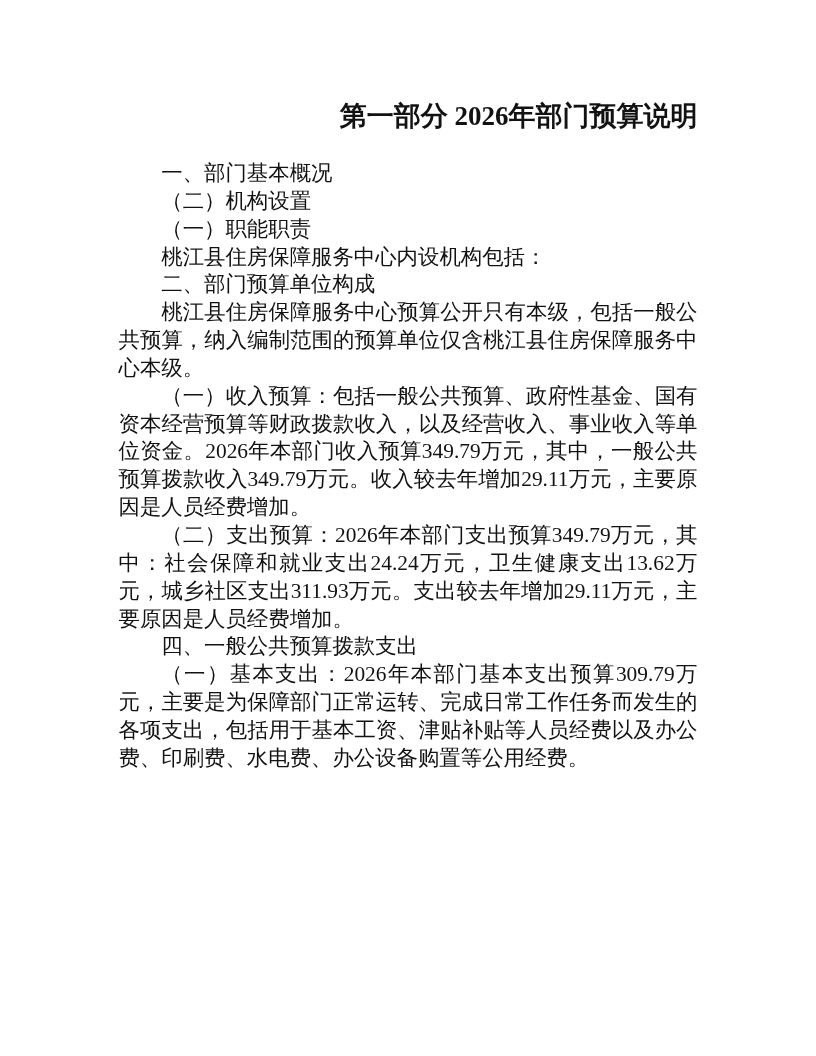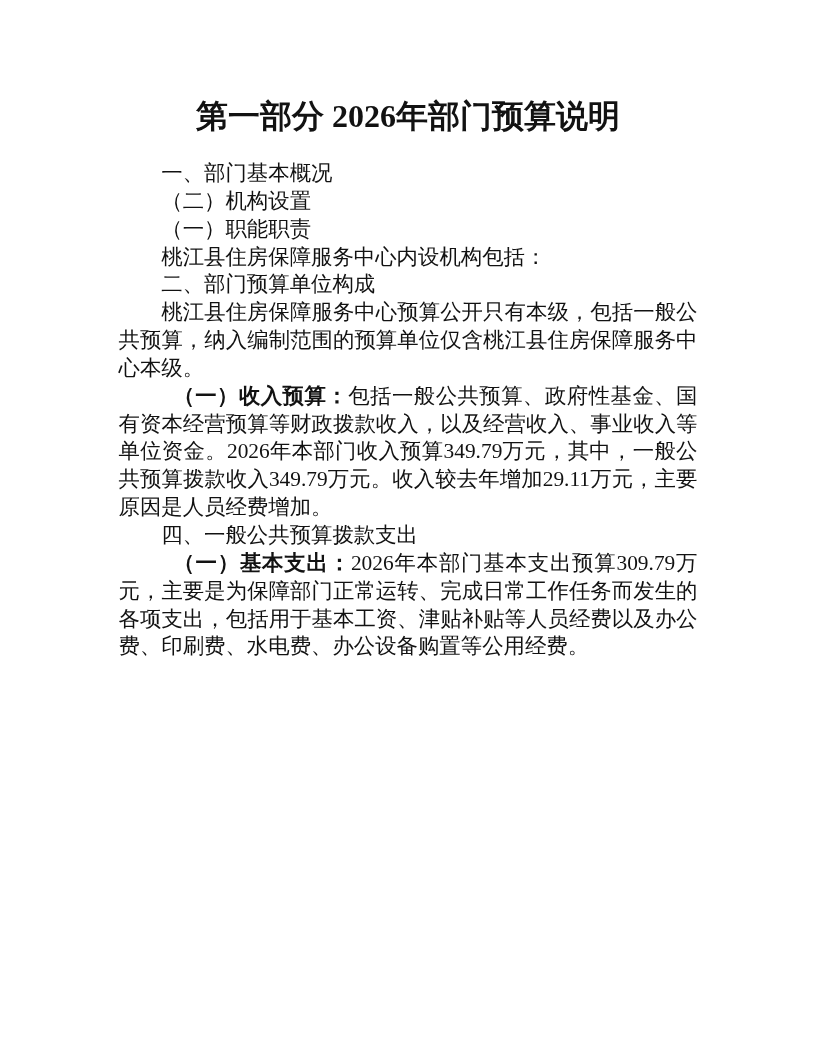--- a/index.html
+++ b/index.html
@@ -13,41 +13,40 @@
     color: #121212;
     font-family: "Liberation Serif", "DejaVu Serif", serif;
     overflow: hidden;
   }
   .page {
     width: 579px;
     margin: 0 auto;
     padding-top: 99px;
   }
   .doc-title {
-    font-size: 32px;
+    font-size: 27px;
     line-height: 34px;
     font-weight: 700;
-    text-align: center;
+    text-align: right;
     margin: 0 0 27px 0;
     white-space: nowrap;
   }
   p.line {
     margin: 0;
     font-size: 21.4px;
     line-height: 27.85px;
     text-indent: 2em;
     text-align: justify;
   }
   p.heading {
     font-weight: 400;
     text-align: left;
   }
   .lead {
-    font-weight: 700;
-    margin-left: 12px;
+    font-weight: 400;
   }
 </style>
 </head>
 <body>
 
 <div class="page">
 
   <h1 class="doc-title">第一部分 2026年部门预算说明</h1>
 
   <p class="line heading">一、部门基本概况</p>
@@ -58,19 +57,20 @@
 
   <p class="line">桃江县住房保障服务中心内设机构包括：</p>
 
   <p class="line heading">二、部门预算单位构成</p>
 
   <p class="line">桃江县住房保障服务中心预算公开只有本级，包括一般公共预算，纳入编制范围的预算单位仅含桃江县住房保障服务中心本级。</p>
 
 
   <p class="line"><span class="lead">（一）收入预算：</span><span>包括一般公共预算、政府性基金、国有资本经营预算等财政拨款收入，以及经营收入、事业收入等单位资金。2026年本部门收入预算349.79万元，其中，一般公共预算拨款收入349.79万元。收入较去年增加29.11万元，主要原因是人员经费增加。</span></p>
 
+  <p class="line"><span class="lead">（二）支出预算：</span><span>2026年本部门支出预算349.79万元，其中：社会保障和就业支出24.24万元，卫生健康支出13.62万元，城乡社区支出311.93万元。支出较去年增加29.11万元，主要原因是人员经费增加。</span></p>
 
   <p class="line heading">四、一般公共预算拨款支出</p>
 
 
   <p class="line"><span class="lead">（一）基本支出：</span><span>2026年本部门基本支出预算309.79万元，主要是为保障部门正常运转、完成日常工作任务而发生的各项支出，包括用于基本工资、津贴补贴等人员经费以及办公费、印刷费、水电费、办公设备购置等公用经费。</span></p>
 
 </div>
 
 </body></html>

